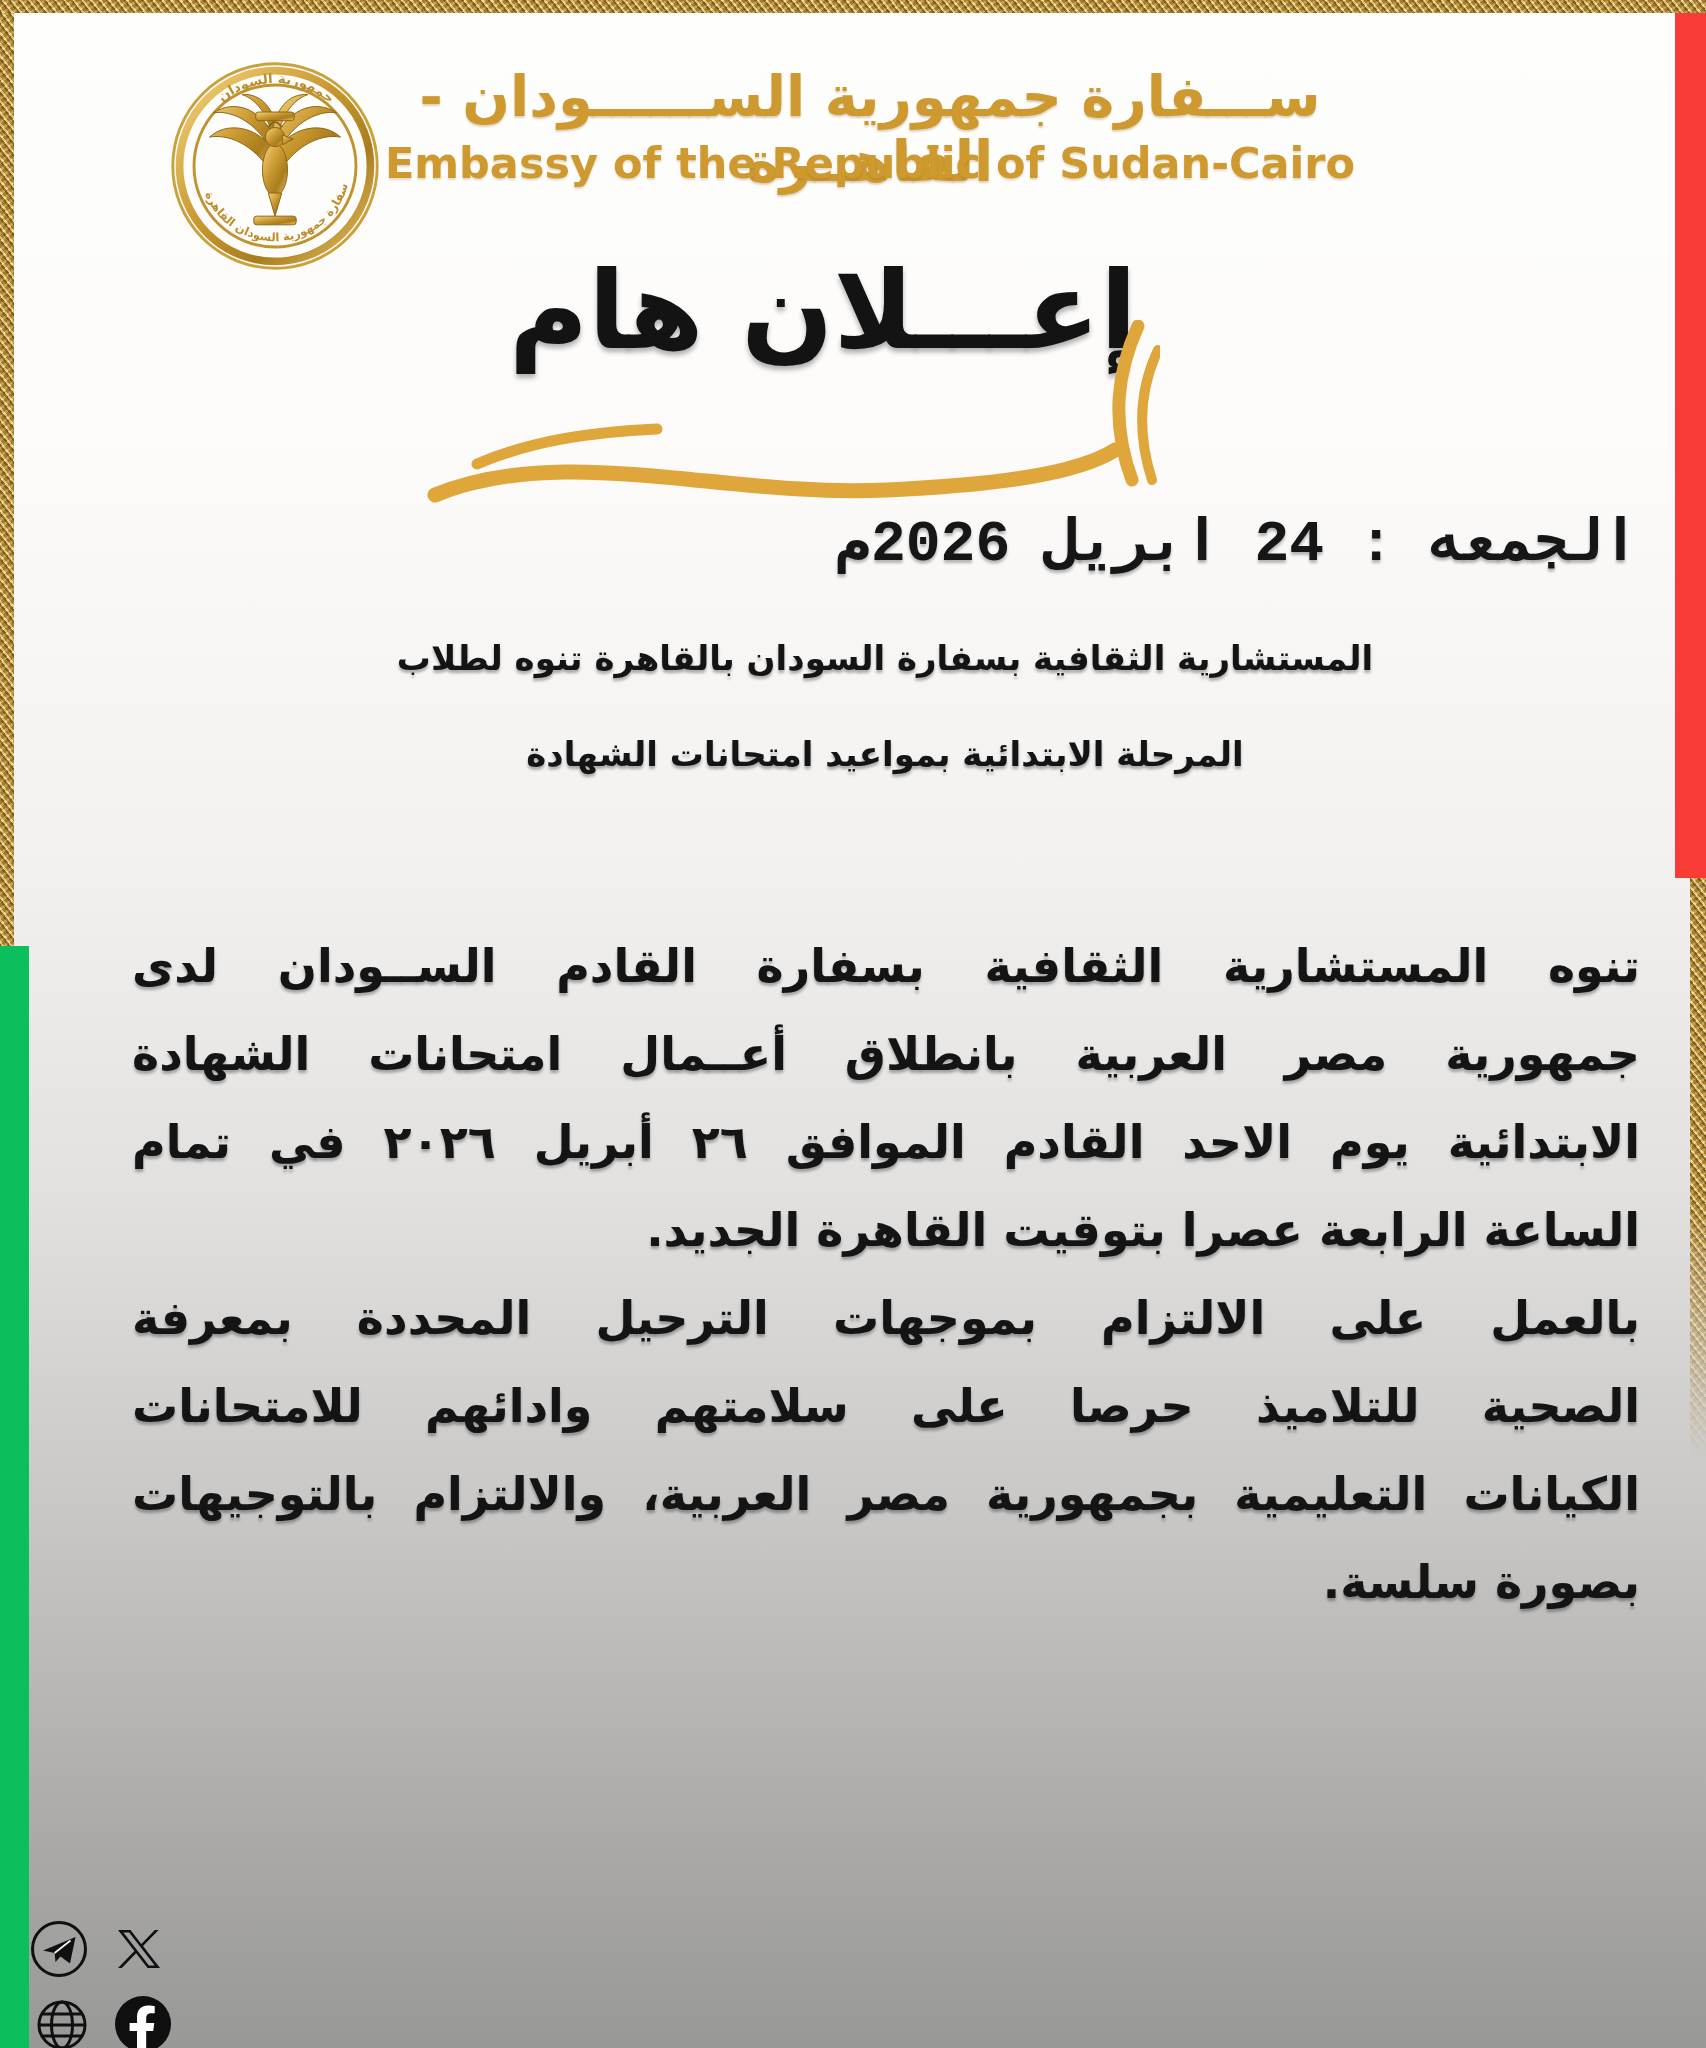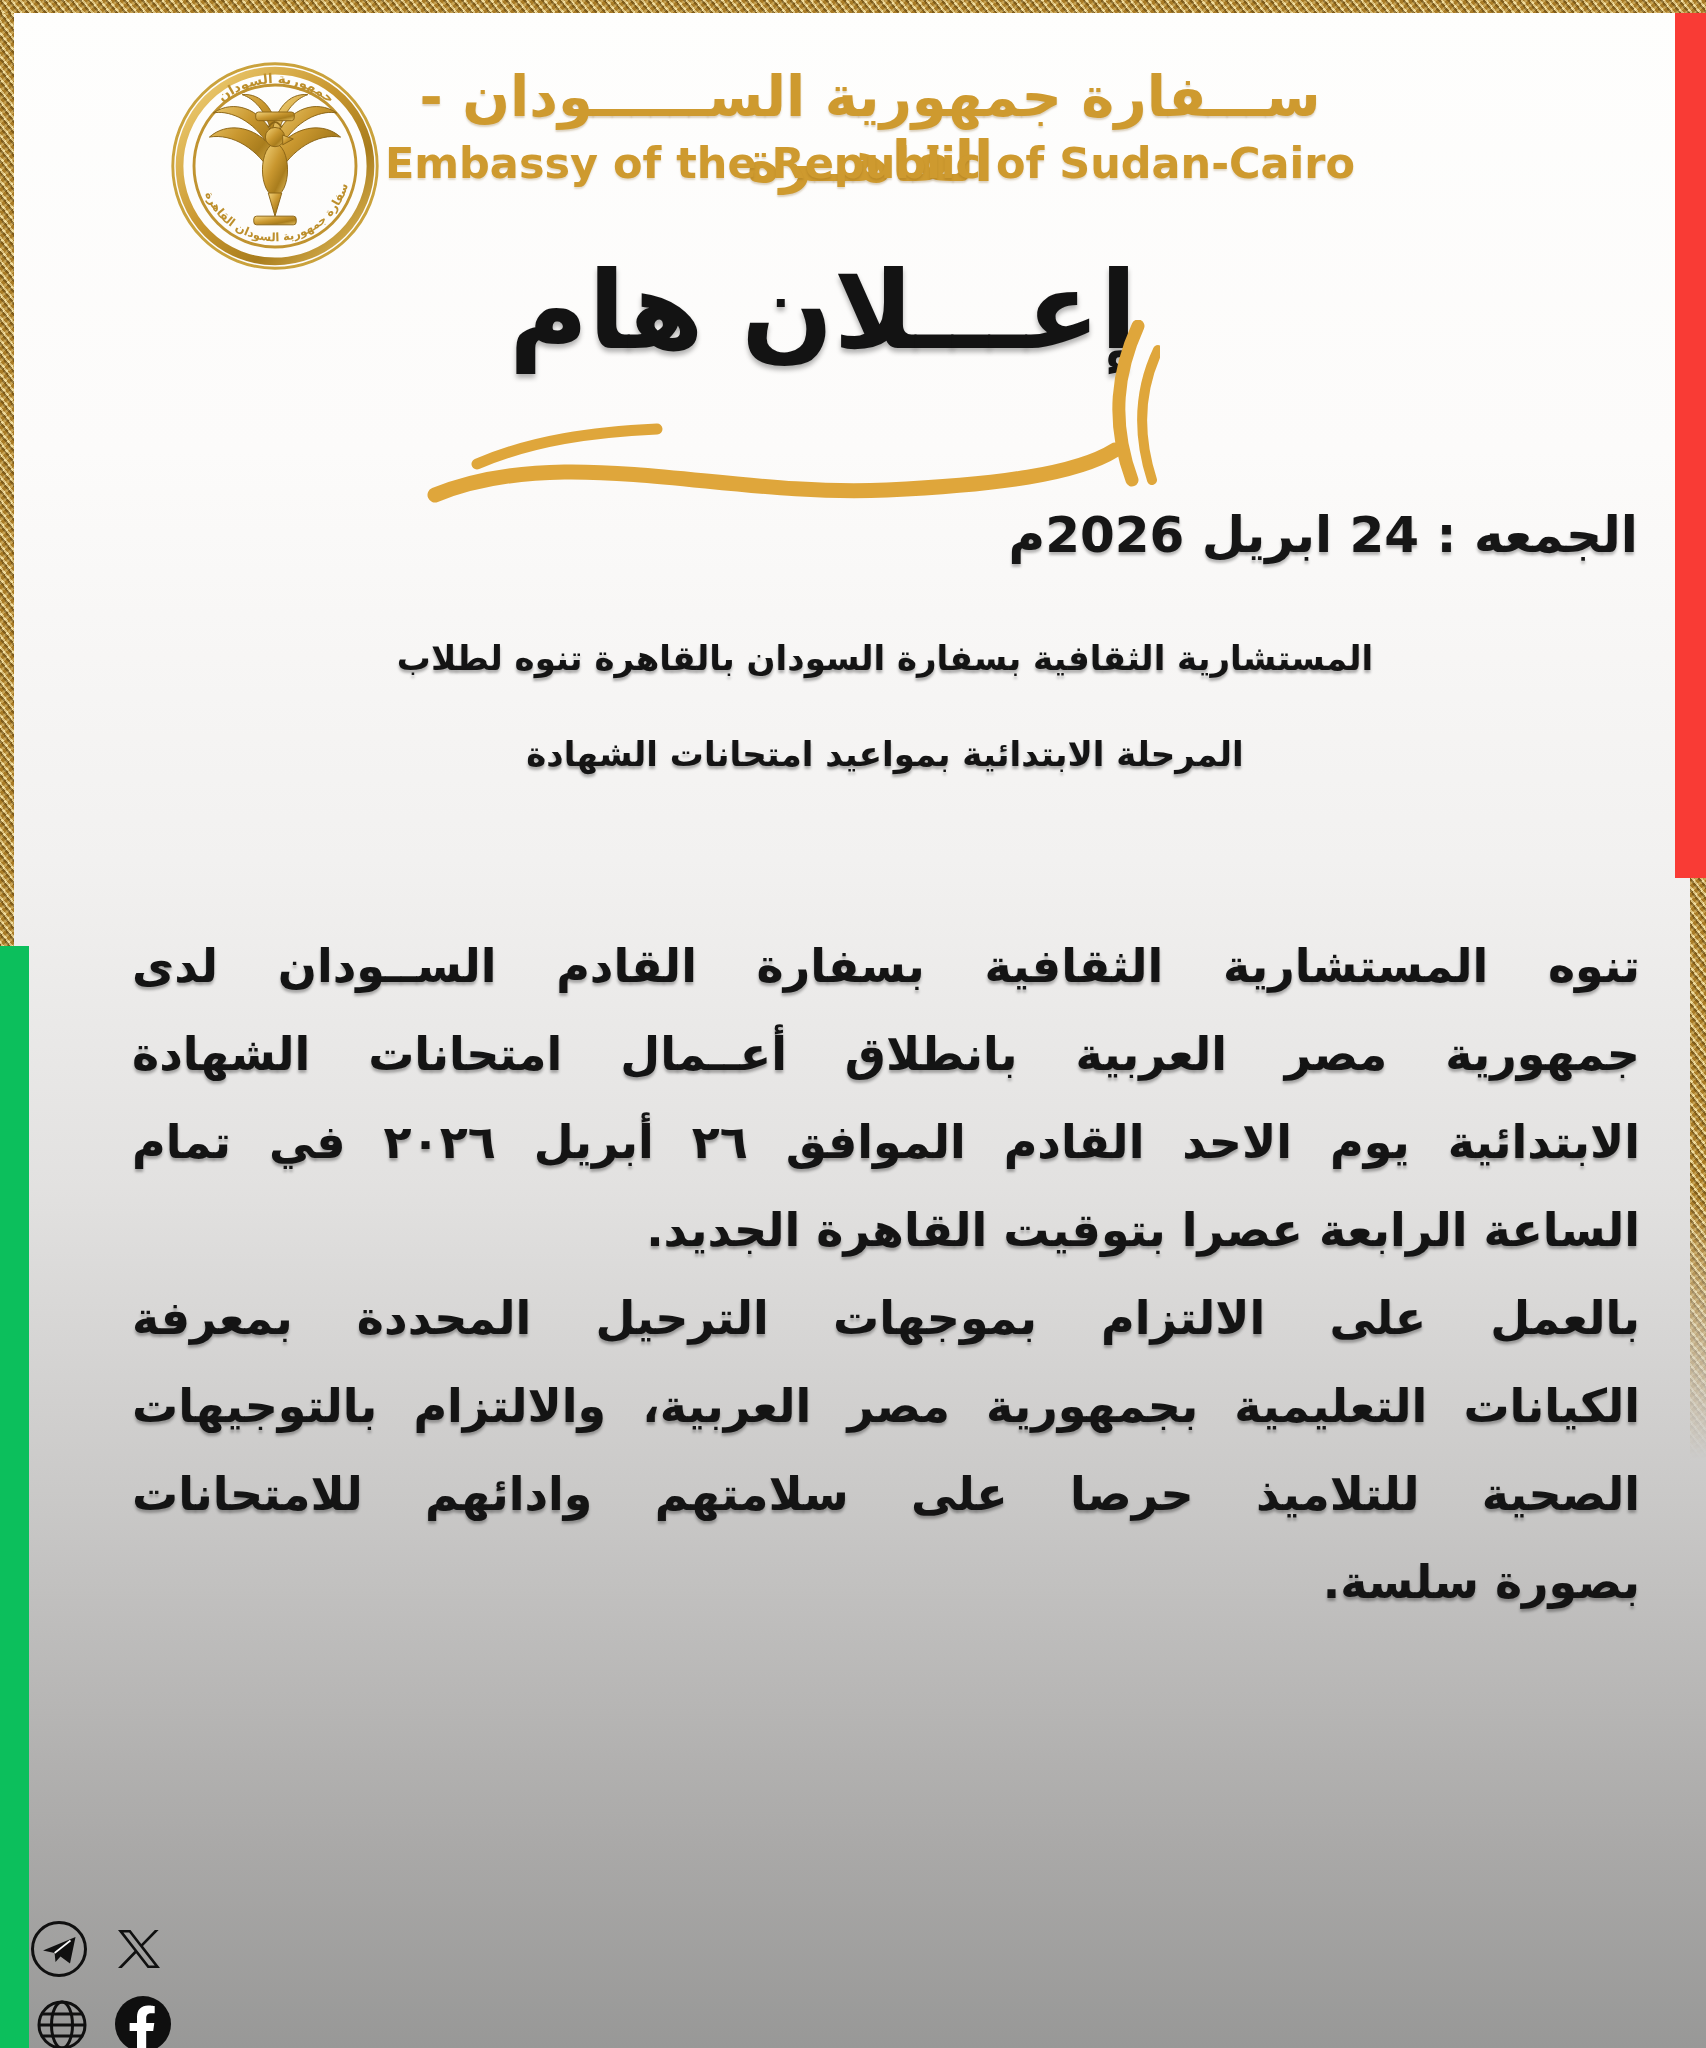--- a/index.html
+++ b/index.html
@@ -33,22 +33,22 @@
   .hdr-en { position:absolute; top:138px; left:360px; width:1020px; text-align:center;
             font-size:43px; font-weight:bold; text-shadow:0 2px 2px rgba(120,80,10,.2); }
 
   .title { position:absolute; top:248px; left:0; right:60px; text-align:center;
            direction:rtl; font-size:108px; font-weight:bold; color:#131313;
            text-shadow:0 4px 5px rgba(0,0,0,.3); }
   .swoosh { position:absolute; left:425px; top:400px; width:700px; height:115px; }
   .curls  { position:absolute; left:1082px; top:320px; width:78px; height:168px; }
 
   .date { position:absolute; top:506px; right:68px; direction:rtl;
-          font-size:50px; font-weight:bold; color:#161616;
-          text-shadow:0 3px 3px rgba(0,0,0,.28); }
+          font-size:58px; font-weight:bold; color:#161616;
+          text-shadow:0 3px 3px rgba(0,0,0,.28);font-family:Liberation Mono, monospace; }
 
   .subtitle { position:absolute; top:610px; left:130px; right:66px; text-align:center;
               direction:rtl; font-size:34px; font-weight:bold; color:#141414;
               line-height:96px; text-shadow:0 3px 3px rgba(0,0,0,.3); }
 
   .bodytext { position:absolute; top:922px; left:132px; right:66px; direction:rtl;
               font-size:46px; font-weight:bold; color:#141414; line-height:88px;
               text-shadow:0 3px 3px rgba(0,0,0,.3); }
   .bodytext .ln { text-align:justify; text-justify:inter-word; }
   .bodytext .fill { text-align-last:justify; }
@@ -123,22 +123,22 @@
     <div>المستشارية الثقافية بسفارة السودان بالقاهرة تنوه لطلاب</div>
     <div>المرحلة الابتدائية بمواعيد امتحانات الشهادة</div>
   </div>
 
   <div class="bodytext">
     <div class="ln fill">تنوه المستشارية الثقافية بسفارة القادم الســودان لدى</div>
     <div class="ln fill">جمهورية مصر العربية بانطلاق أعــمال امتحانات الشهادة</div>
     <div class="ln fill">الابتدائية يوم الاحد القادم الموافق ٢٦ أبريل ٢٠٢٦ في تمام</div>
     <div class="ln end">الساعة الرابعة عصرا بتوقيت القاهرة الجديد.</div>
     <div class="ln fill">بالعمل على الالتزام بموجهات الترحيل المحددة بمعرفة</div>
+    <div class="ln fill">الصحية للتلاميذ حرصا على سلامتهم وادائهم للامتحانات</div>
     <div class="ln fill">الكيانات التعليمية بجمهورية مصر العربية، والالتزام بالتوجيهات</div>
-    <div class="ln fill">الصحية للتلاميذ حرصا على سلامتهم وادائهم للامتحانات</div>
     <div class="ln end">بصورة سلسة.</div>
   </div>
 
   <svg class="icon ic-telegram" viewBox="0 0 58 58">
     <circle cx="29" cy="29" r="26.5" fill="none" stroke="#101010" stroke-width="3"></circle>
     <path d="M13,30.5 L45.5,17 L40,43.5 L30.5,36.5 L25.5,42 L24.6,33 Z" fill="#101010"></path>
     <path d="M24.6,33 L40.5,20.5" fill="none" stroke="#fafafa" stroke-width="1.6"></path>
   </svg>
   <svg class="icon ic-x" viewBox="0 0 44 40">
     <path d="M26.2,16.9 L42.6,0 h-4 L24.4,14.7 L13.1,0 H0 L17.2,22.2 L0,40 h4 L19,24.4 L31,40 H44 Z M5.6,2.7 h6.1 L38.5,37.4 h-6.1 Z" fill="#101010"></path>

